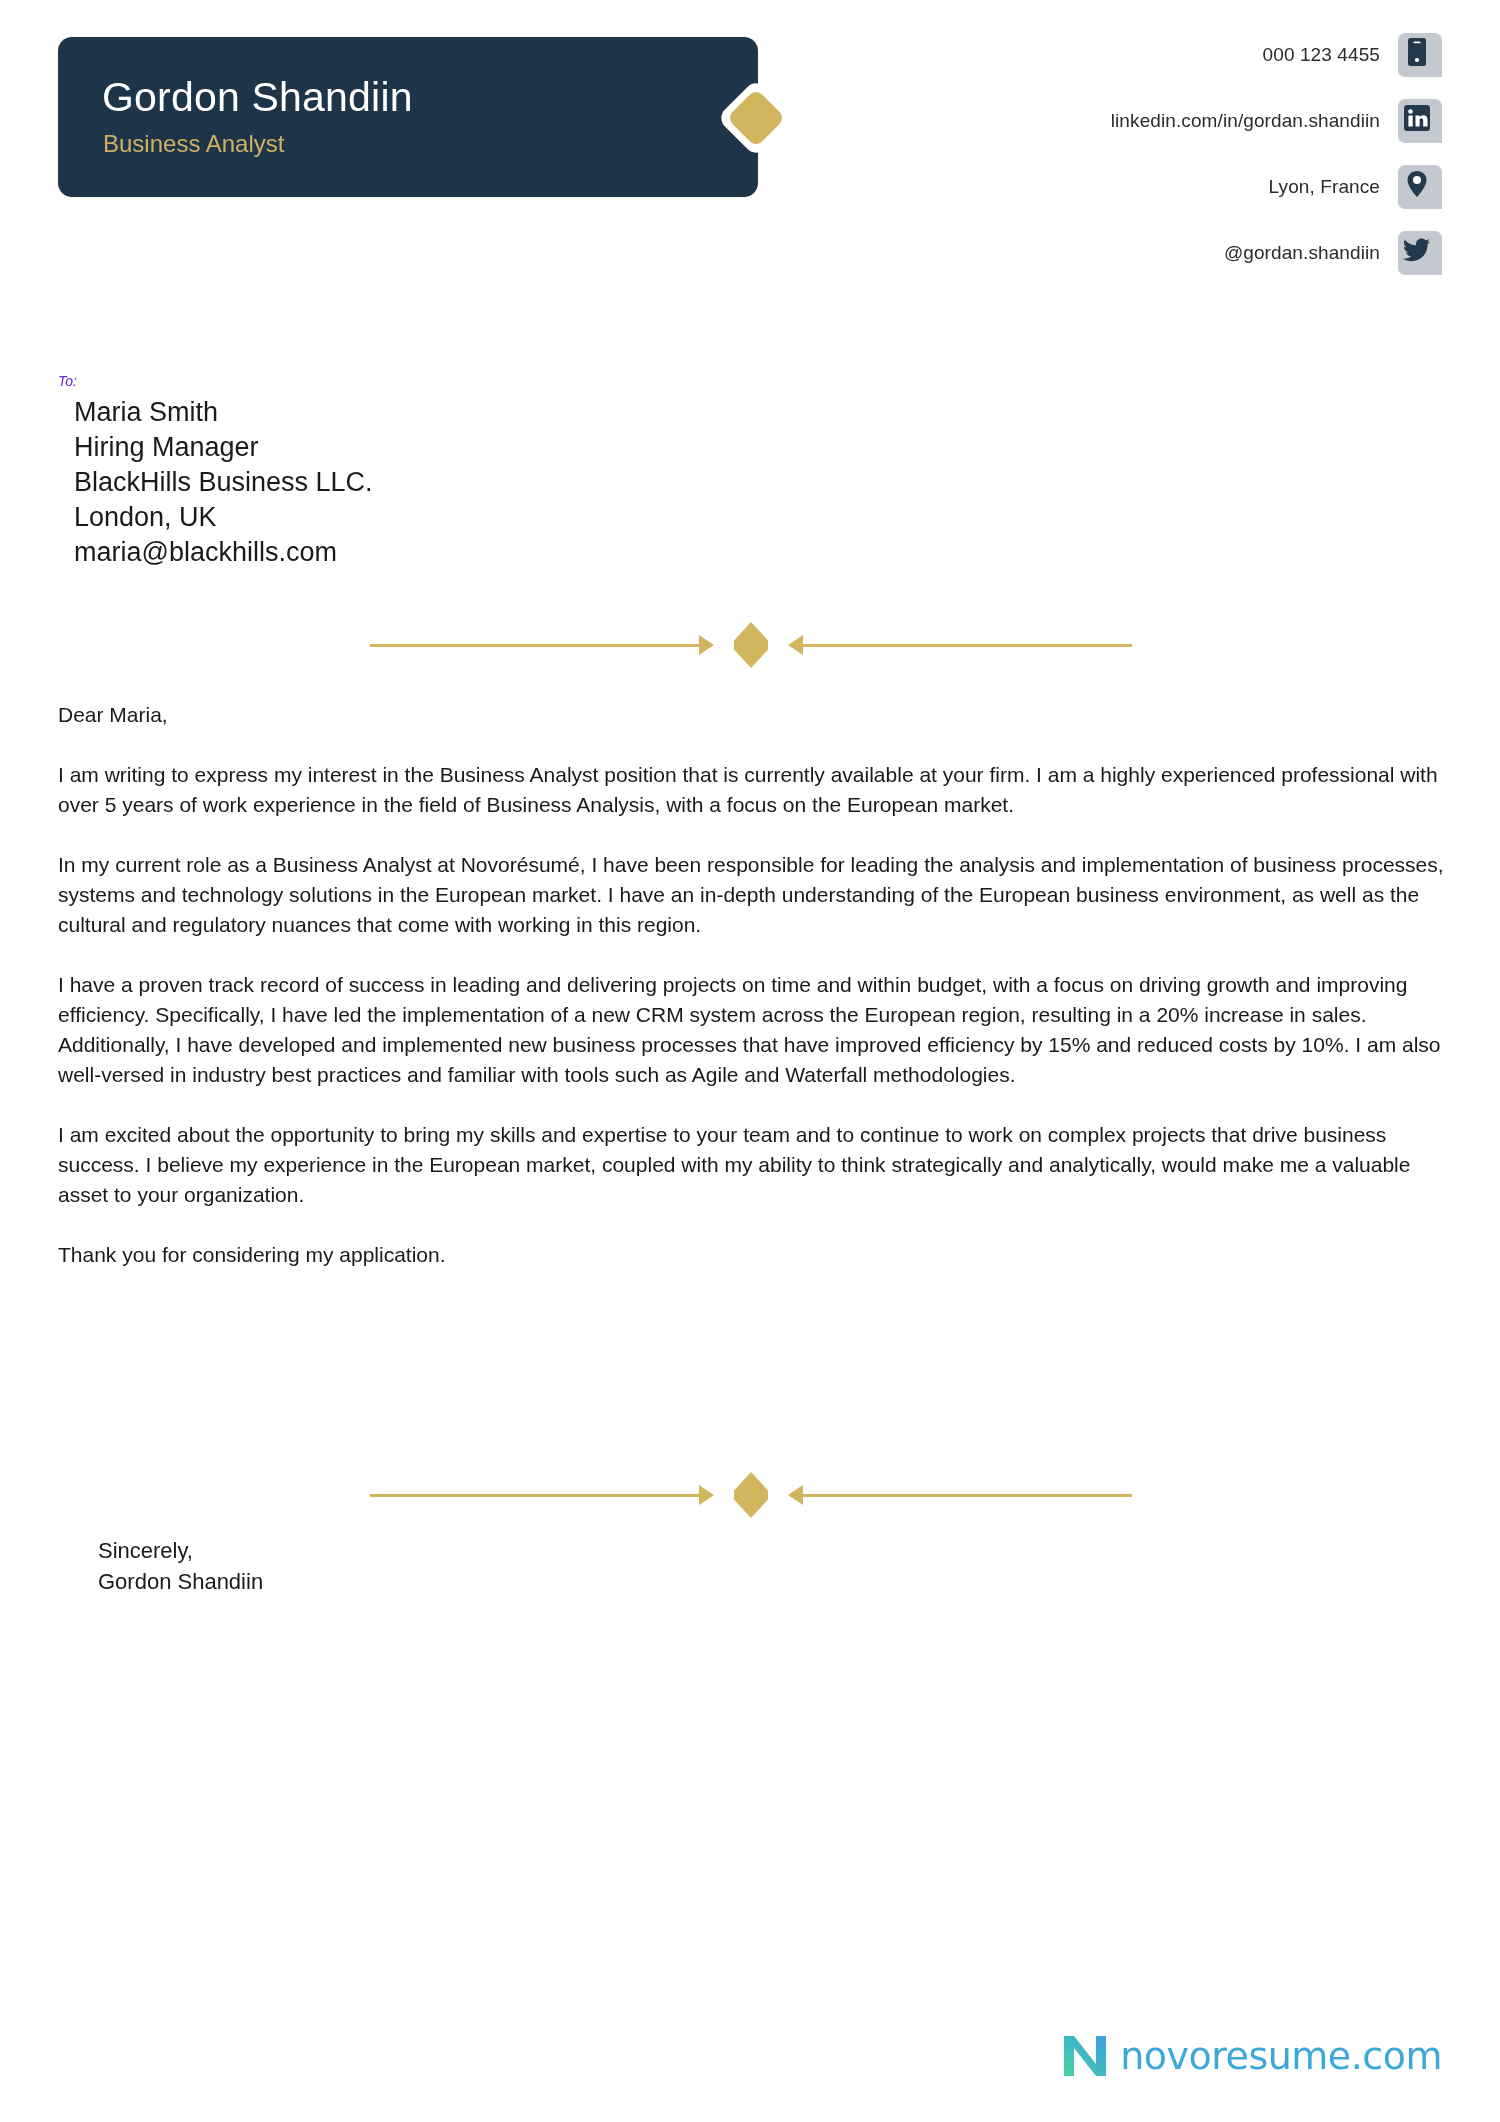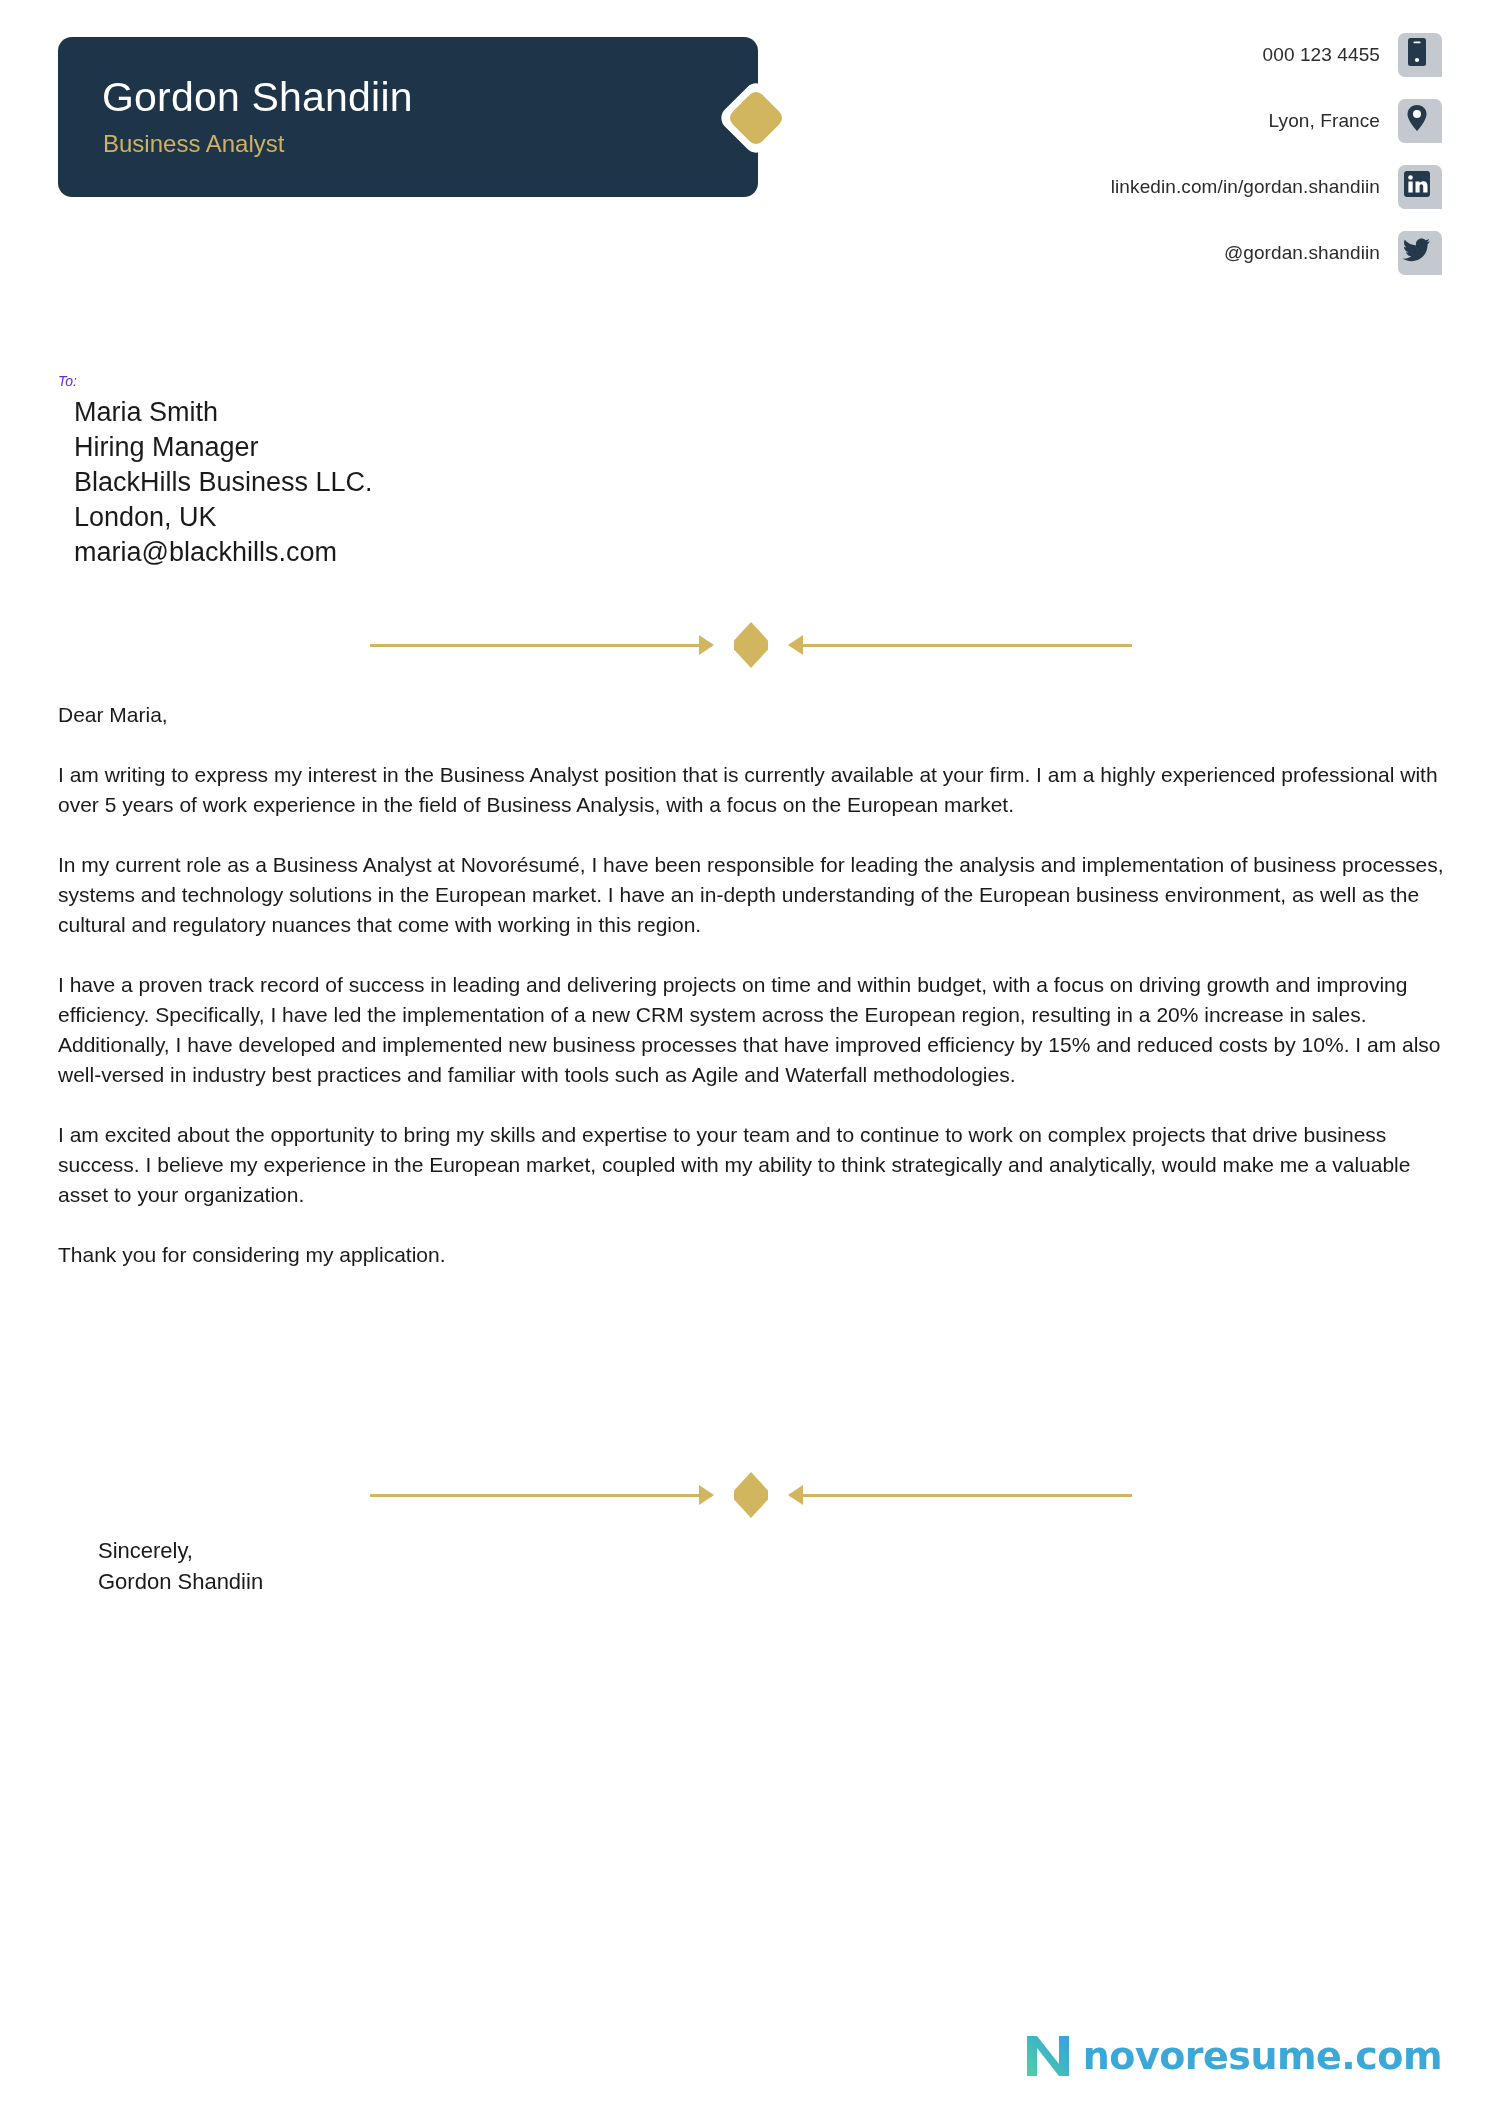--- a/index.html
+++ b/index.html
@@ -234,21 +234,21 @@
   .footer-logo {
     position: absolute;
     right: 58px;
     bottom: 40px;
     display: flex;
     align-items: center;
   }
   .logo-mark { margin-right: 10px; }
   .logo-word {
     font-size: 38px;
-    font-weight: 700;
+    font-weight: 400;
     letter-spacing: -0.5px;
     color: #3ba8d8;
     font-family: "DejaVu Sans", sans-serif;
   }
 </style>
 </head>
 <body>
 
 <div class="header-zone">
 
@@ -267,33 +267,20 @@
 
     <div class="contact-row">
       <span class="contact-text">000 123 4455</span>
       <span class="contact-icon">
         <span class="badge"></span>
         <span class="glyph">
           <svg width="18" height="28" viewBox="0 0 18 28">
             <rect x="0" y="0" width="18" height="28" rx="2.5" fill="#24394c"></rect>
             <rect x="5.5" y="3.5" width="7" height="1.8" rx="0.9" fill="#ffffff"></rect>
             <circle cx="9" cy="22" r="2.1" fill="#ffffff"></circle>
-          </svg>
-        </span>
-      </span>
-    </div>
-
-    <div class="contact-row">
-      <span class="contact-text">Lyon, France</span>
-      <span class="contact-icon">
-        <span class="badge"></span>
-        <span class="glyph">
-          <svg width="22" height="28" viewBox="0 0 22 28">
-            <path d="M11 1 C5.5 1 1.5 5 1.5 10 C1.5 17 11 27 11 27 C11 27 20.5 17 20.5 10 C20.5 5 16.5 1 11 1 Z" fill="#24394c"></path>
-            <circle cx="11" cy="10" r="4" fill="#ffffff"></circle>
           </svg>
         </span>
       </span>
     </div>
 
     <div class="contact-row">
       <span class="contact-text">linkedin.com/in/gordan.shandiin</span>
       <span class="contact-icon">
         <span class="badge"></span>
         <span class="glyph">
@@ -301,20 +288,33 @@
             <rect x="0" y="0" width="26" height="26" rx="3" fill="#24394c"></rect>
             <circle cx="6.5" cy="6.5" r="2.3" fill="#ffffff"></circle>
             <rect x="4.4" y="10.5" width="4.3" height="11" fill="#ffffff"></rect>
             <path d="M11.5 10.5 h4.1 v1.6 c0.9 -1.4 2.4 -1.9 3.9 -1.9 c2.6 0 4 1.7 4 4.8 v6.5 h-4.3 v-5.8 c0 -1.5 -0.5 -2.4 -1.8 -2.4 c-1.2 0 -1.8 0.8 -1.8 2.4 v5.8 h-4.1 z" fill="#ffffff"></path>
           </svg>
         </span>
       </span>
     </div>
 
     <div class="contact-row">
+      <span class="contact-text">Lyon, France</span>
+      <span class="contact-icon">
+        <span class="badge"></span>
+        <span class="glyph">
+          <svg width="22" height="28" viewBox="0 0 22 28">
+            <path d="M11 1 C5.5 1 1.5 5 1.5 10 C1.5 17 11 27 11 27 C11 27 20.5 17 20.5 10 C20.5 5 16.5 1 11 1 Z" fill="#24394c"></path>
+            <circle cx="11" cy="10" r="4" fill="#ffffff"></circle>
+          </svg>
+        </span>
+      </span>
+    </div>
+
+    <div class="contact-row">
       <span class="contact-text">@gordan.shandiin</span>
       <span class="contact-icon">
         <span class="badge"></span>
         <span class="glyph">
           <svg width="28" height="24" viewBox="0 0 28 24">
             <path d="M27 3.2 c-1 0.45 -2.1 0.76 -3.25 0.9 c1.17 -0.7 2.06 -1.81 2.48 -3.13 c-1.09 0.65 -2.3 1.12 -3.58 1.37 C21.62 1.22 20.15 0.55 18.53 0.55 c-3.11 0 -5.63 2.52 -5.63 5.63 c0 0.44 0.05 0.87 0.15 1.28 C8.37 7.22 4.43 5.09 1.79 1.85 c-0.48 0.83 -0.76 1.8 -0.76 2.83 c0 1.95 0.99 3.68 2.5 4.69 c-0.92 -0.03 -1.79 -0.28 -2.55 -0.7 v0.07 c0 2.73 1.94 5 4.52 5.52 c-0.47 0.13 -0.97 0.2 -1.48 0.2 c-0.36 0 -0.72 -0.04 -1.06 -0.1 c0.72 2.24 2.8 3.87 5.26 3.92 c-1.93 1.51 -4.36 2.41 -6.99 2.41 c-0.45 0 -0.9 -0.03 -1.34 -0.08 c2.49 1.6 5.45 2.53 8.63 2.53 c10.35 0 16.01 -8.57 16.01 -16.01 l -0.02 -0.73 C25.28 5.33 26.26 4.34 27 3.2 z" fill="#24394c"></path>
           </svg>
         </span>
       </span>
     </div>

